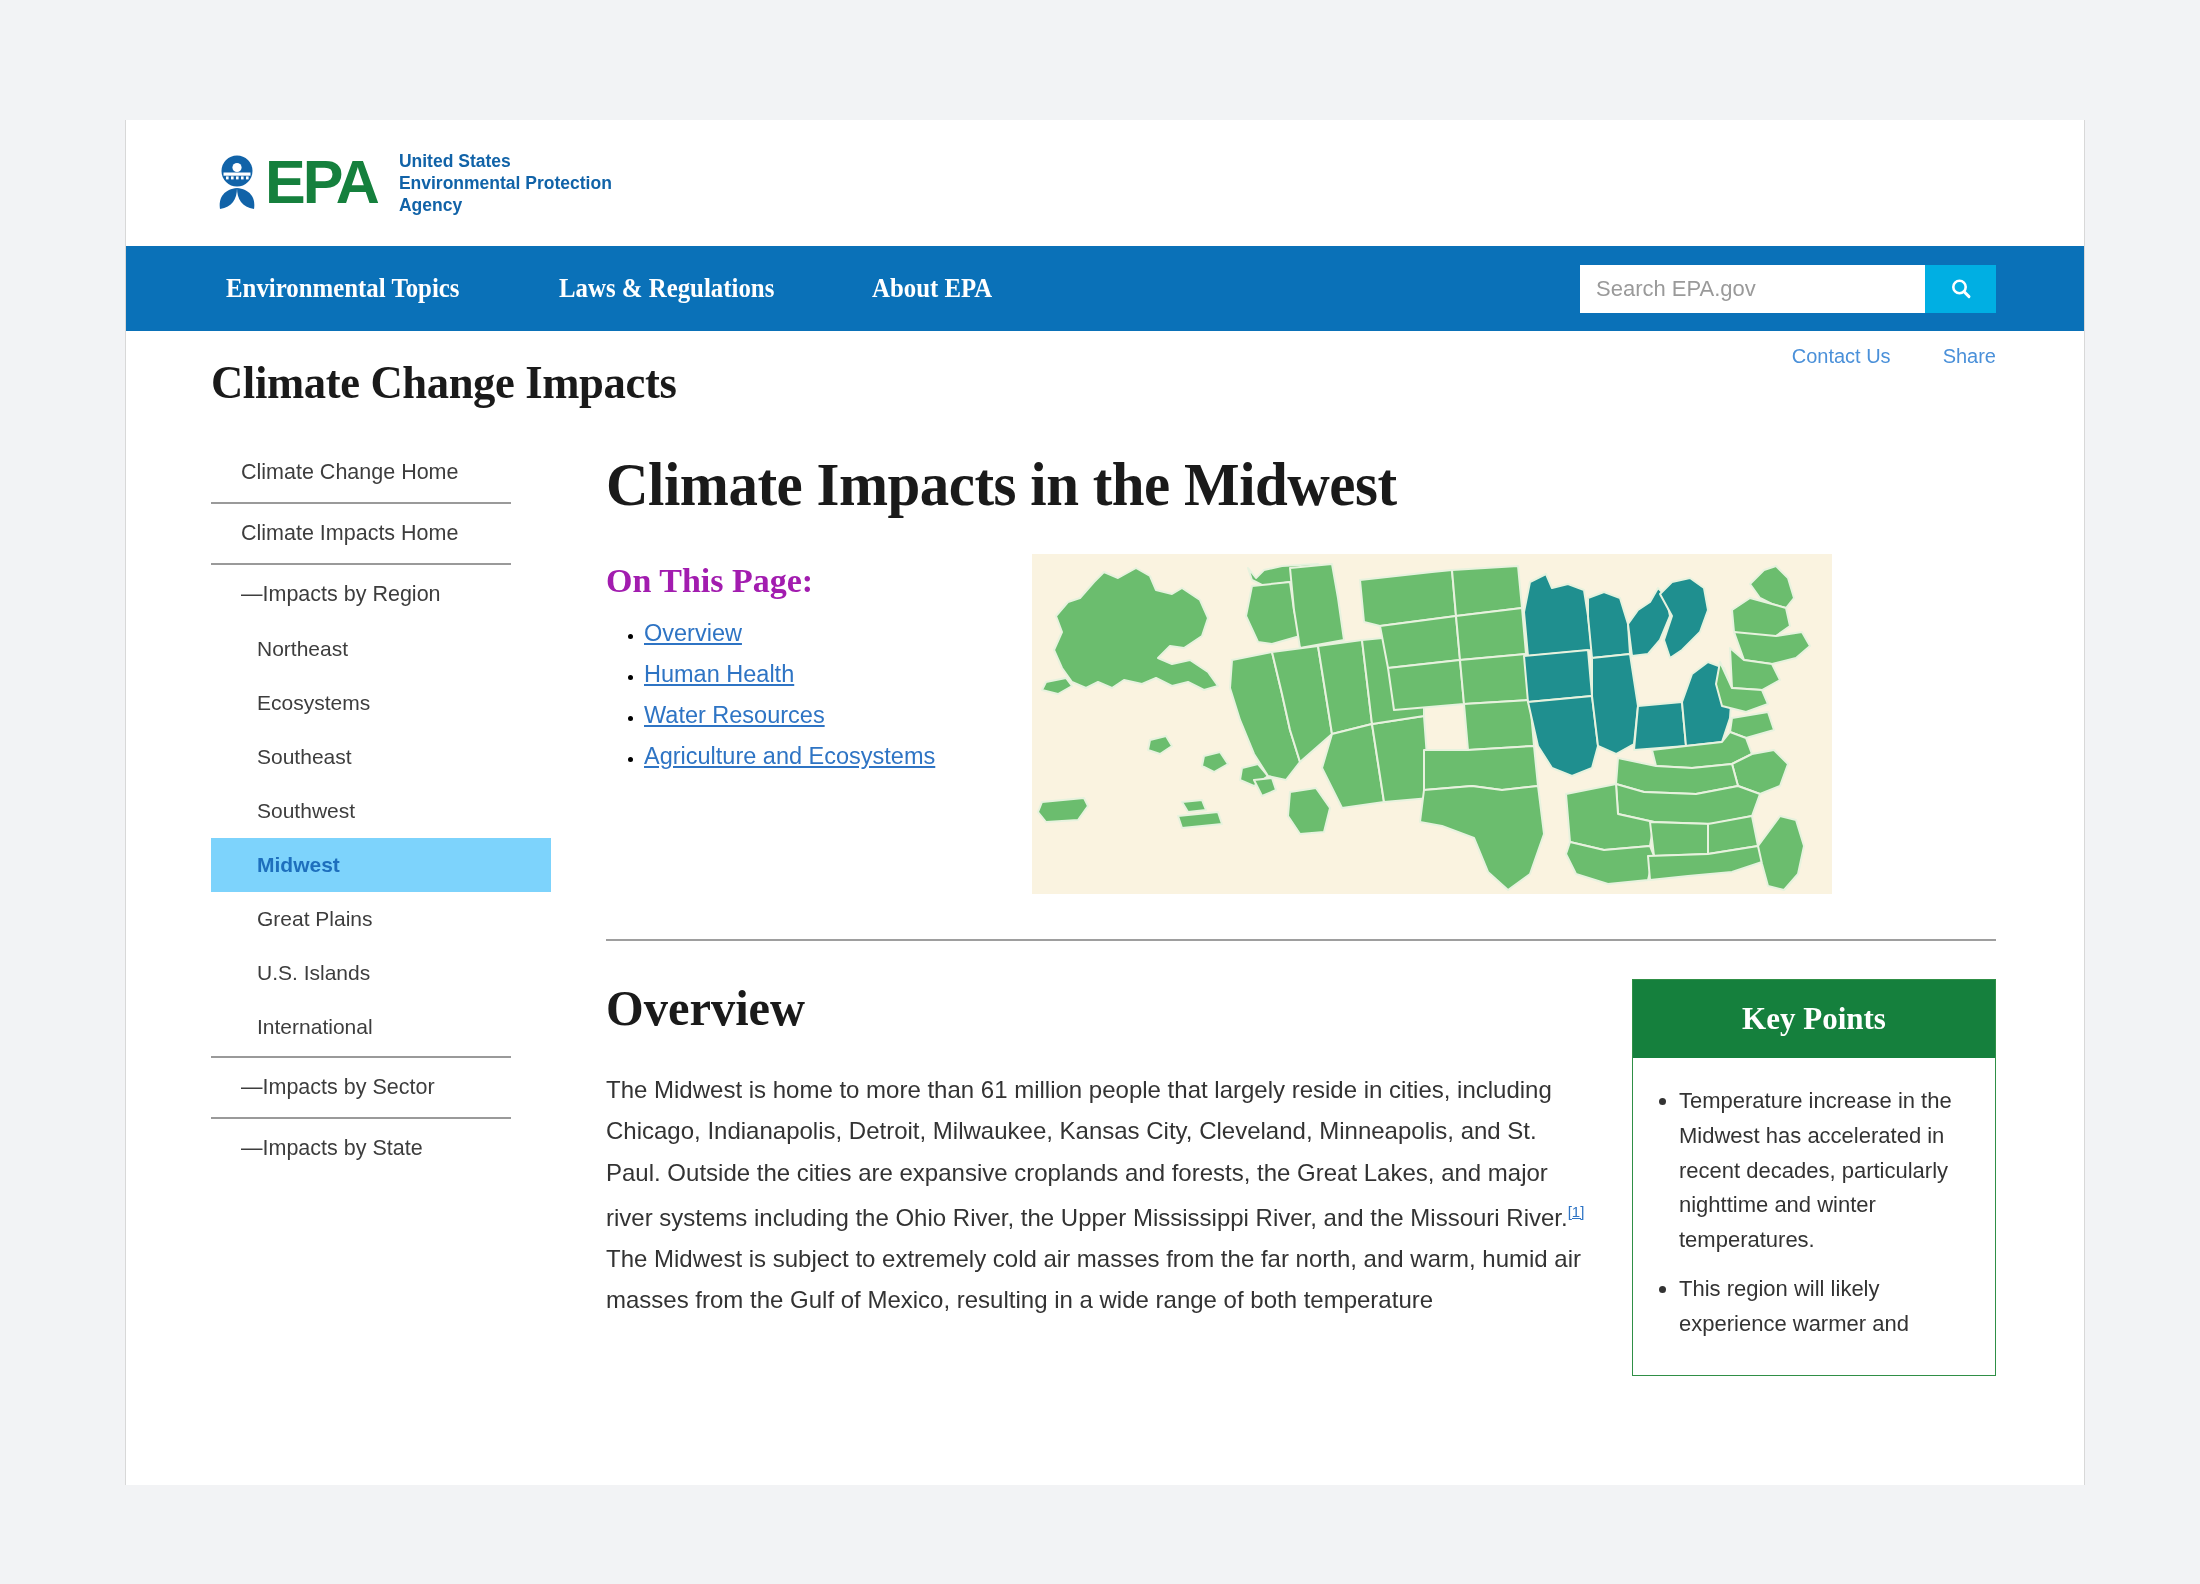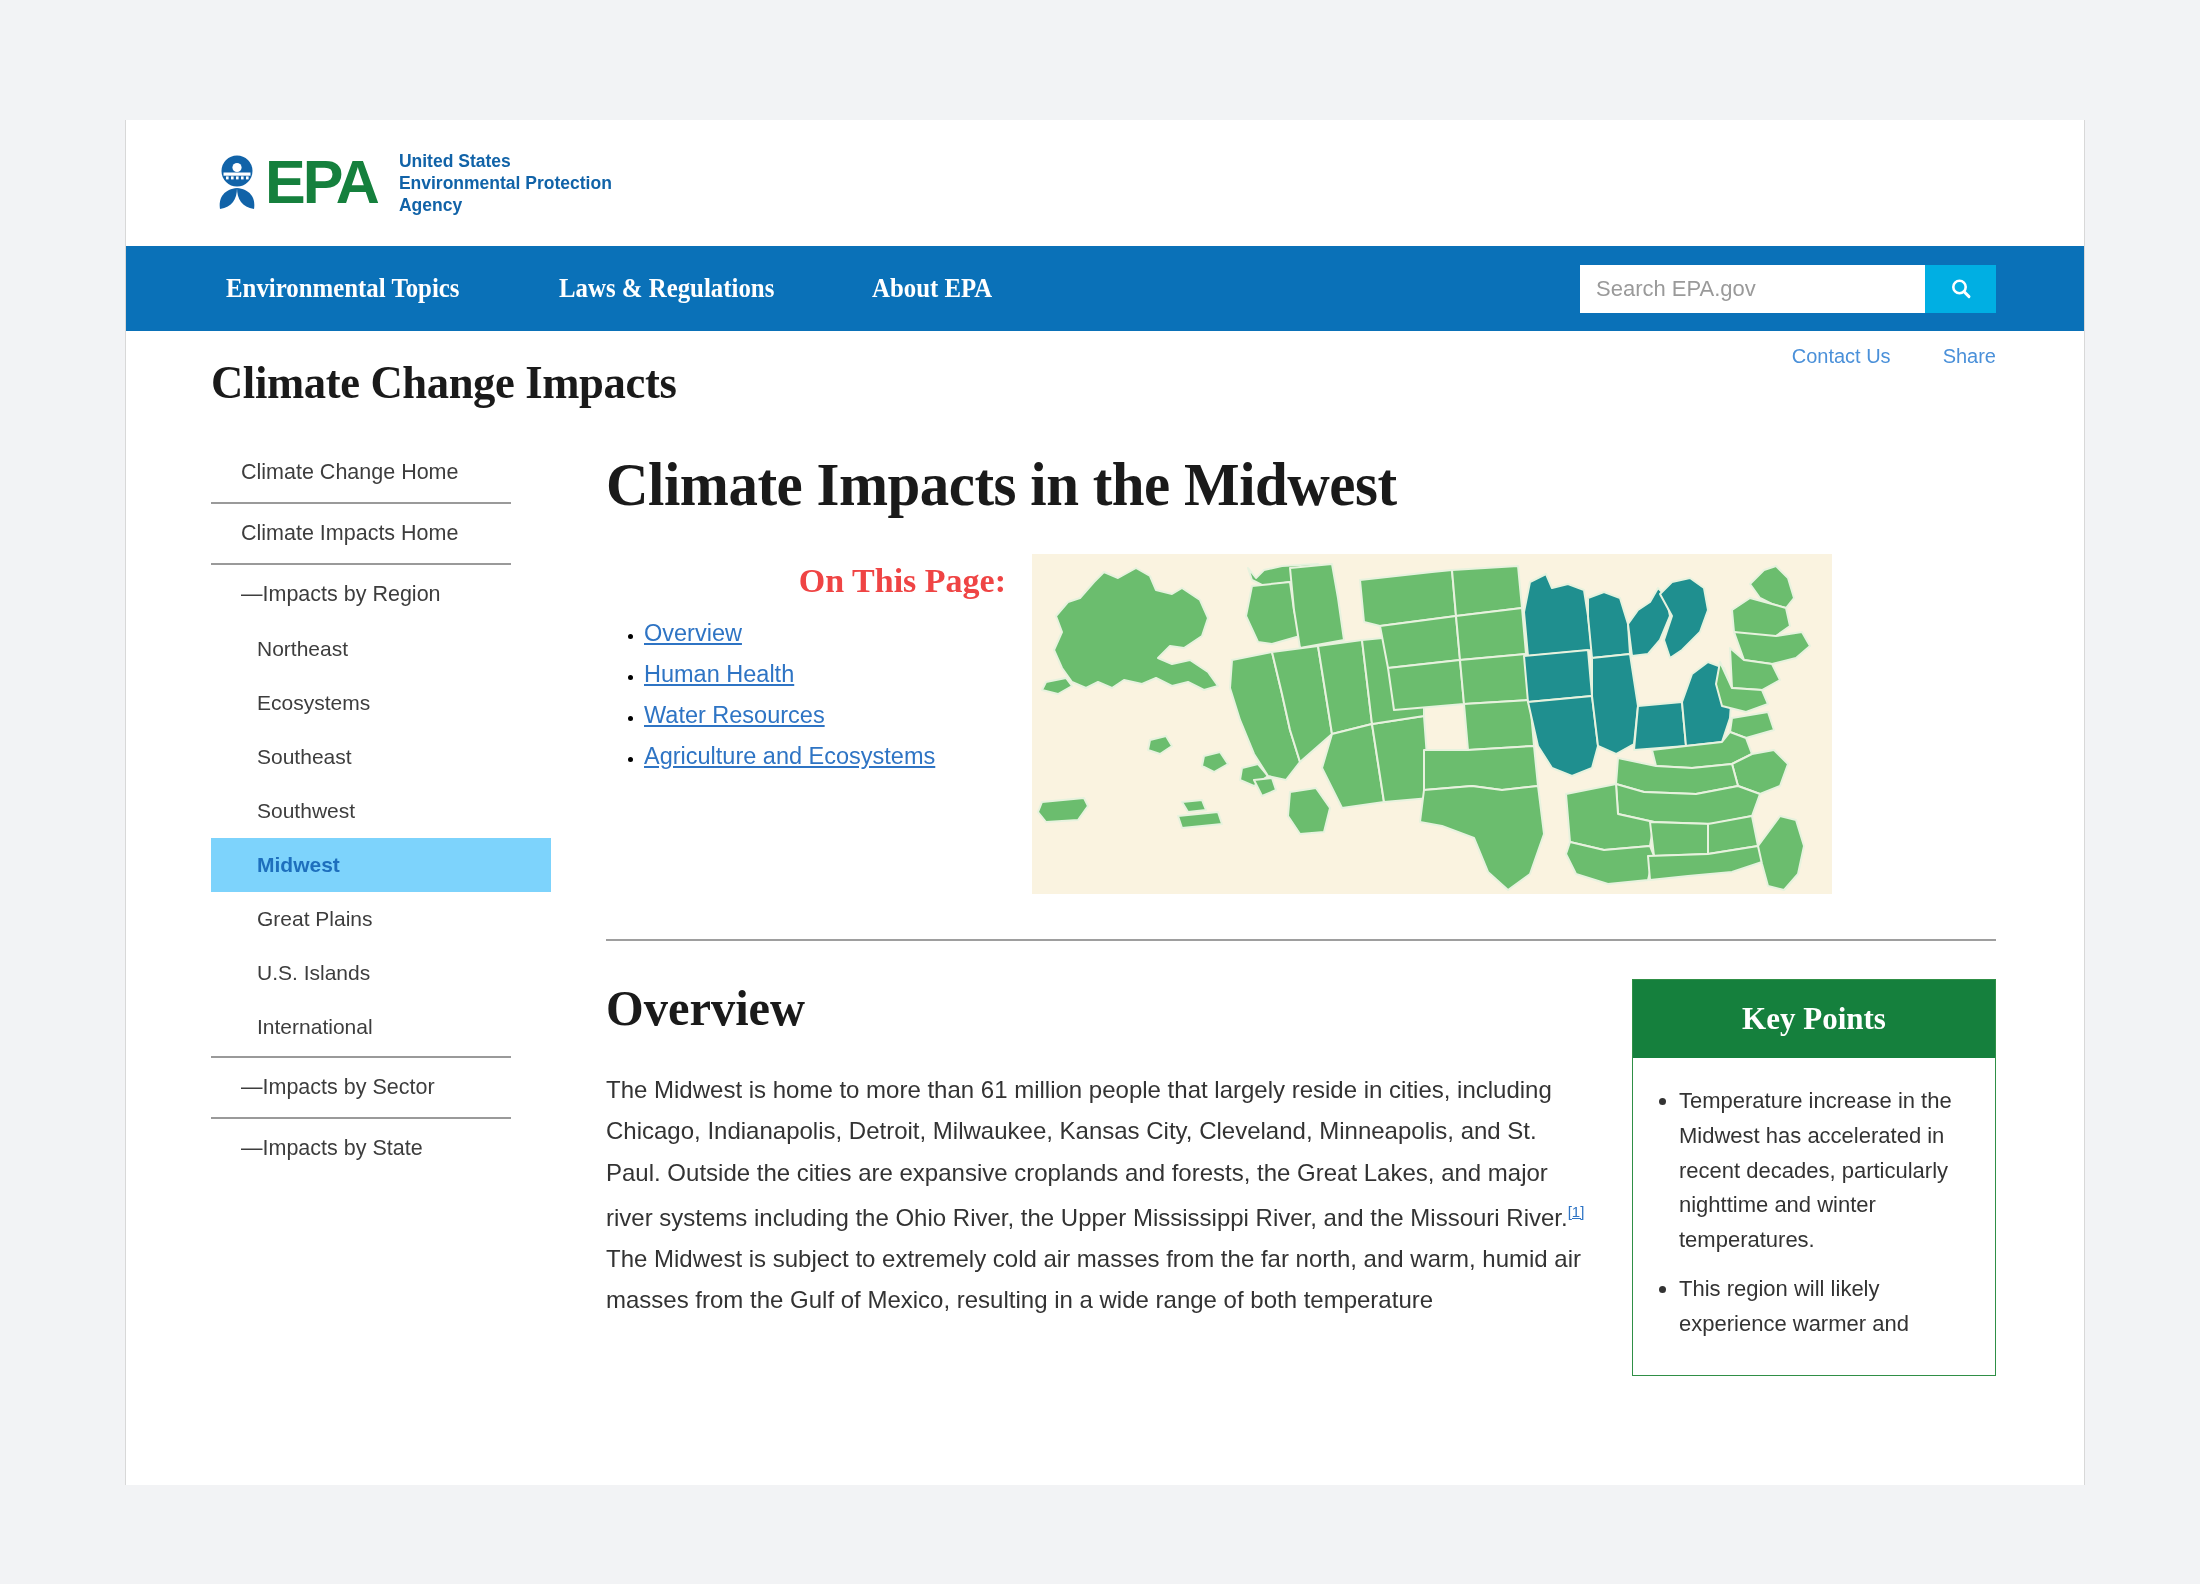--- a/index.html
+++ b/index.html
@@ -161,23 +161,22 @@
     transform: scaleX(0.95);
     transform-origin: left center;
   }
 
   .intro-row { display: flex; gap: 26px; align-items: flex-start; }
   .otp { flex: 0 0 400px; padding-top: 8px; }
   .otp h2 {
     font-family: "Liberation Serif", serif;
     font-weight: bold;
     font-size: 34px;
-    color: #ef4444;
+    color: #a21caf;
     margin: 0 0 20px 0;
-    text-align: right;
   }
   .otp ul { margin: 0; padding-left: 38px; }
   .otp li { margin-bottom: 14px; }
   .otp a {
     color: #2e74c4;
     text-decoration: underline;
     font-size: 23.5px;
     cursor: pointer;
     font-family: "Liberation Sans", sans-serif;
   }

